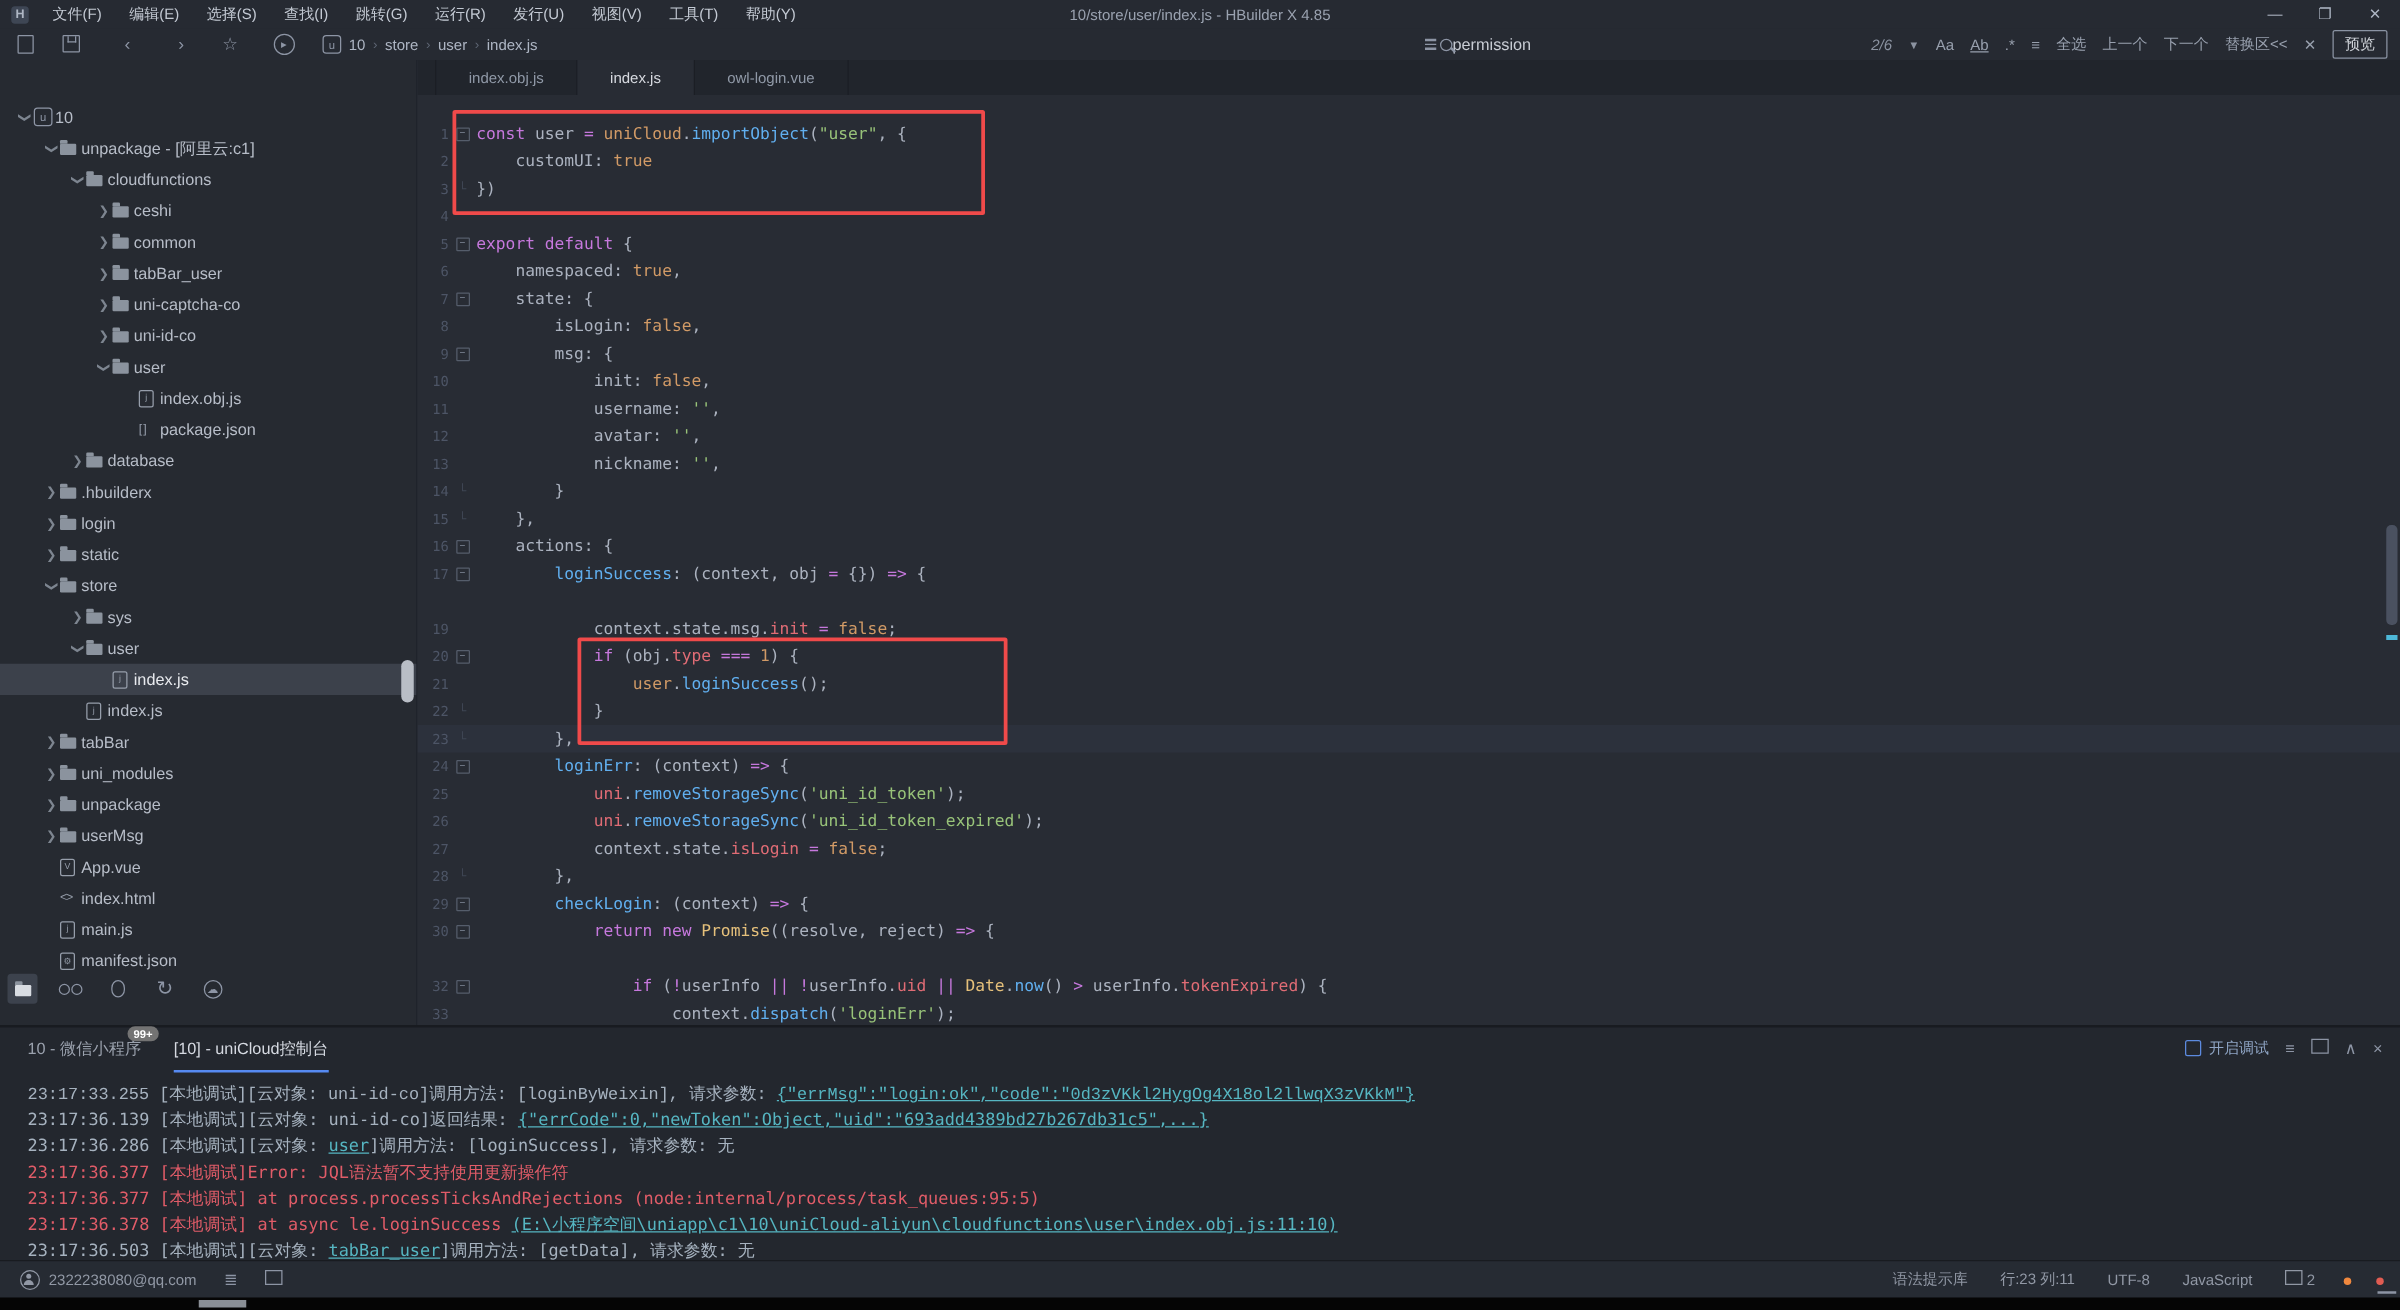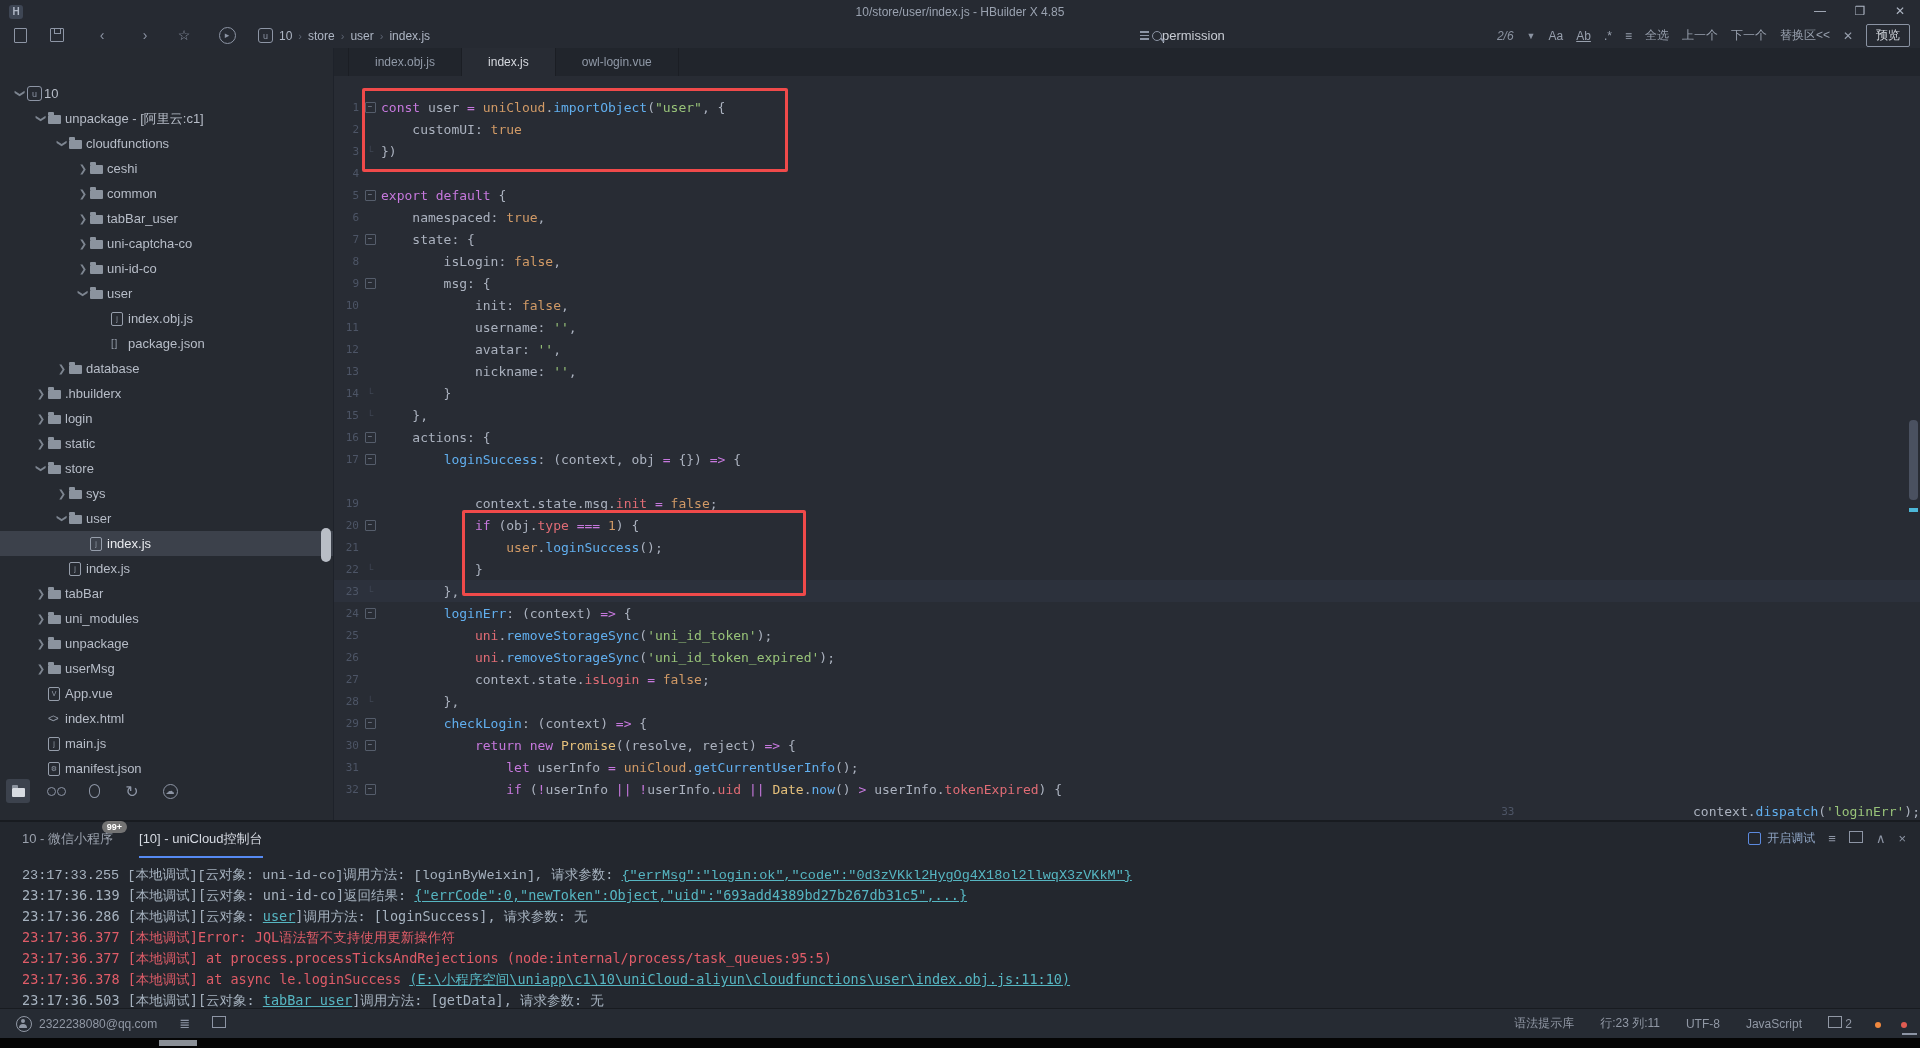--- a/index.html
+++ b/index.html
@@ -110,20 +110,21 @@
   .bug-ic{width:9px;height:12px;border:1.5px solid currentColor;border-radius:50%/45%;position:relative;}
   .sq-ic{width:12px;height:10px;border:1px solid currentColor;display:inline-block;}
 </style>
 </head>
 <body>
 
 <div id="app">
 
   <div id="titlebar">
     <div id="logo">H</div>
+    <div id="menubar"><span class="menu-item">文件(F)</span><span class="menu-item">编辑(E)</span><span class="menu-item">选择(S)</span><span class="menu-item">查找(I)</span><span class="menu-item">跳转(G)</span><span class="menu-item">运行(R)</span><span class="menu-item">发行(U)</span><span class="menu-item">视图(V)</span><span class="menu-item">工具(T)</span><span class="menu-item">帮助(Y)</span></div>
     <div id="win-title">10/store/user/index.js - HBuilder X 4.85</div>
     <div id="win-controls">
       <span class="win-btn">—</span>
       <span class="win-btn">❐</span>
       <span class="win-btn">✕</span>
     </div>
   </div>
 
   <div id="toolbar">
     <div class="tb-ico" style="left:8px">
@@ -538,31 +539,26 @@
         <div class="code-line" style="top: 636px;">
           <span class="ln">29</span>
           <span class="fold"><span class="fbox">−</span></span>
           <span class="ct"><span class="tk-d">        </span><span class="tk-f">checkLogin</span><span class="tk-d">: (context) </span><span class="tk-k">=&gt;</span><span class="tk-d"> {</span></span>
         </div>
         <div class="code-line" style="top: 658px;">
           <span class="ln">30</span>
           <span class="fold"><span class="fbox">−</span></span>
           <span class="ct"><span class="tk-d">            </span><span class="tk-k">return</span><span class="tk-d"> </span><span class="tk-k">new</span><span class="tk-d"> </span><span class="tk-y">Promise</span><span class="tk-d">((resolve, reject) </span><span class="tk-k">=&gt;</span><span class="tk-d"> {</span></span>
         </div>
-        <div class="code-line" style="top: 680px;">
-          <span class="ln">31</span>
-          <span class="fold"></span>
-          <span class="ct"><span class="tk-d">                </span><span class="tk-k">let</span><span class="tk-d"> userInfo </span><span class="tk-k">=</span><span class="tk-d"> </span><span class="tk-o">uniCloud</span><span class="tk-d">.</span><span class="tk-f">getCurrentUserInfo</span><span class="tk-d">();</span></span>
-        </div>
         <div class="code-line" style="top: 702px;">
           <span class="ln">32</span>
           <span class="fold"><span class="fbox">−</span></span>
           <span class="ct"><span class="tk-d">                </span><span class="tk-k">if</span><span class="tk-d"> (</span><span class="tk-k">!</span><span class="tk-d">userInfo </span><span class="tk-k">||</span><span class="tk-d"> </span><span class="tk-k">!</span><span class="tk-d">userInfo.</span><span class="tk-r">uid</span><span class="tk-d"> </span><span class="tk-k">||</span><span class="tk-d"> </span><span class="tk-y">Date</span><span class="tk-d">.</span><span class="tk-f">now</span><span class="tk-d">() </span><span class="tk-k">&gt;</span><span class="tk-d"> userInfo.</span><span class="tk-r">tokenExpired</span><span class="tk-d">) {</span></span>
         </div>
-        <div class="code-line" style="top: 724px; justify-content: flex-end;">
+        <div class="code-line" style="top: 724px;">
           <span class="ln">33</span>
           <span class="fold"></span>
           <span class="ct"><span class="tk-d">                    context.</span><span class="tk-f">dispatch</span><span class="tk-d">(</span><span class="tk-s">'loginErr'</span><span class="tk-d">);</span></span>
         </div>
       </div>
     <div id="vscroll">
       <div id="vthumb"></div>
       <div id="vmark"></div>
     </div>
   </div>

